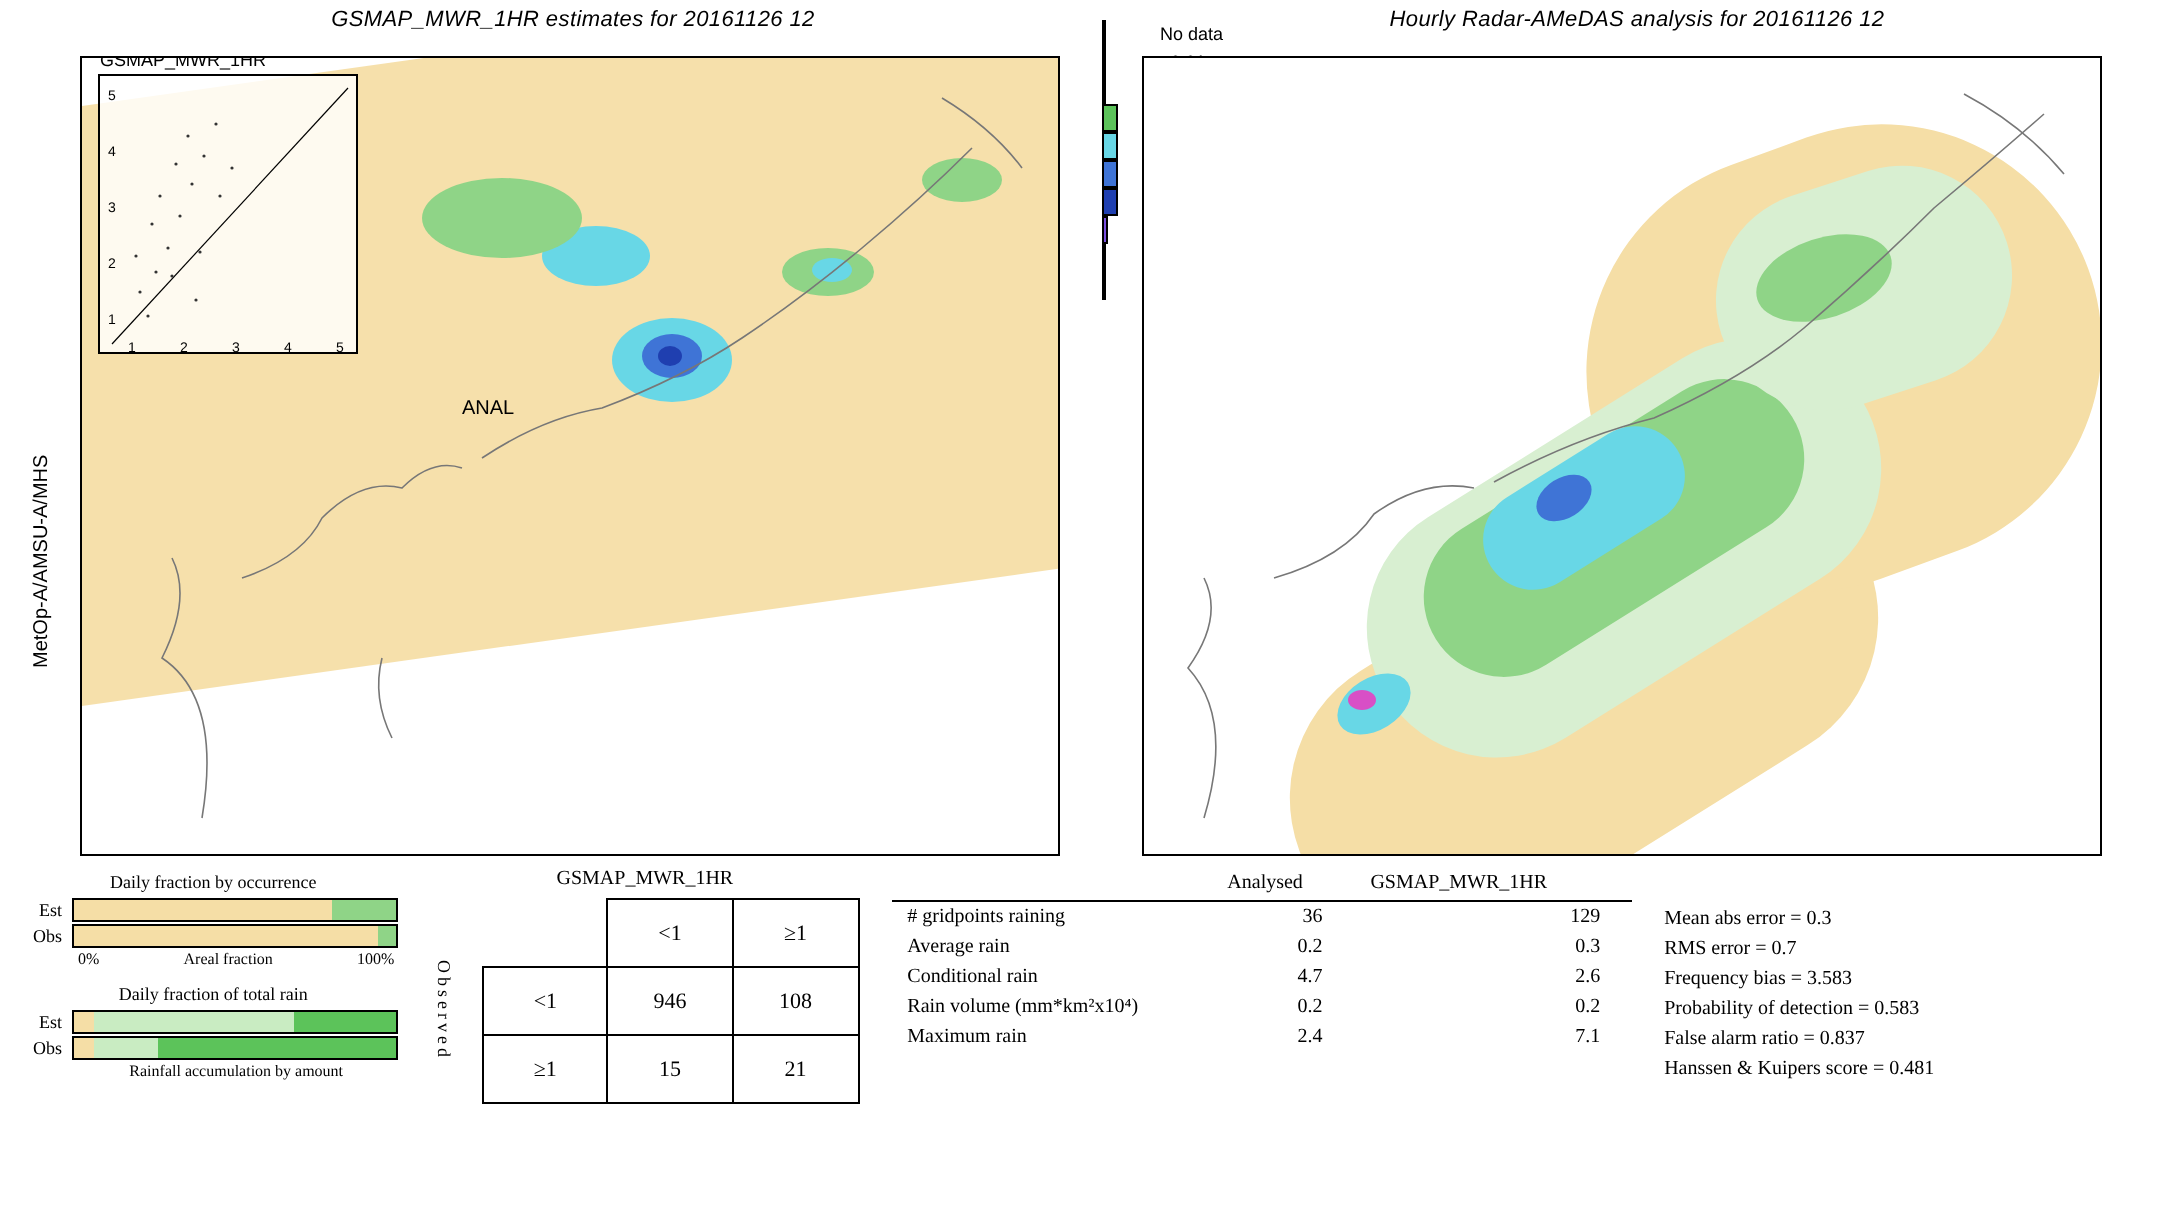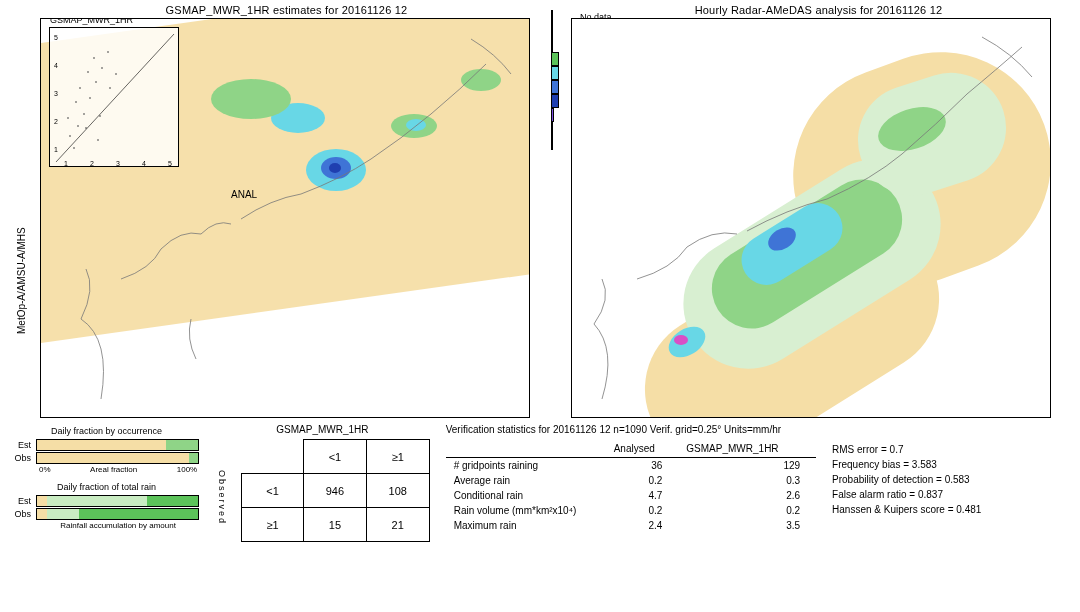--- a/index.html
+++ b/index.html
@@ -1,21 +1,21 @@
 <!DOCTYPE html>
 <html><head>
 <meta charset="utf-8">
 <style>
   * { margin:0; padding:0; box-sizing:border-box; }
   body { font-family: "Helvetica Neue", Arial, sans-serif; font-size:10px; color:#000; background:#fff; width:1080px; height:612px; position:relative; }
   .top { display:flex; padding:4px 14px 0 14px; }
   .panel { position:relative; }
   .panel-left { width:545px; }
   .panel-right { width:495px; margin-left:12px; }
-  .title { text-align:center; font-size:11px; margin-bottom:2px; font-weight:normal; letter-spacing:0.2px;}
+  .title { text-align:center; font-size:11px; margin-bottom:12px; font-weight:normal; letter-spacing:0.2px;font-style:italic;}
   .mapbox { position:relative; border:1px solid #000; background:#fff; overflow:hidden; }
   .mapbox-left { width:490px; height:400px; margin-left:26px;}
   .mapbox-right { width:480px; height:400px; }
   .ylabel-left { position:absolute; left:-4px; top:50%; transform:rotate(-90deg) translateY(-50%); transform-origin:left top; font-size:10px; white-space:nowrap;}
   .swath { position:absolute; background:#f5dea6; opacity:0.95; }
   .blob { position:absolute; border-radius:50%; }
   .precip-tan { background:#f5dea6; }
   .precip-lg { background:#d8efd1; }
   .precip-g  { background:#8fd487; }
   .precip-c  { background:#68d7e6; }
@@ -23,21 +23,21 @@
   .precip-db { background:#1f3fb0; }
   .precip-m  { background:#d84fc6; }
   .inset { position:absolute; top:8px; left:8px; width:130px; height:140px; border:1px solid #000; background:rgba(255,255,255,0.82);}
   .inset-title { position:absolute; top:-13px; left:0; font-size:9px;}
   .inline-label { position:absolute; font-size:10px; color:#000; }
   .colorbar { position:absolute; right:-40px; top:6px; width:48px; }
   .cb-row { display:flex; align-items:center; height:14px;gap:23px; }
   .cb-sw { width:14px; height:14px; border:1px solid #000; }
   .cb-lbl { font-size:9px; margin-left:4px; white-space:nowrap;}
 
-  .bottom { display:flex; padding:6px 14px 0 14px; gap:16px; }
+  .bottom { display:flex; padding:6px 14px 0 14px; gap:16px;font-family:Liberation Serif, serif; }
   .col1 { width:190px; }
   .small-title { font-size:9px; text-align:center; margin:2px 0 3px 0;}
   .hbar-wrap { margin-bottom:8px;}
   .hbar-row { display:flex; align-items:center; margin:1px 0;}
   .hbar-row .lbl { width:22px; font-size:9px; text-align:right; padding-right:5px;}
   .hbar { position:relative; flex:1; height:12px; border:1px solid #000; background:#fff; }
   .hbar .seg { position:absolute; top:0; bottom:0; }
   .scale { display:flex; justify-content:space-between; font-size:8px; padding:0 2px 0 25px;}
 
   .col2 { width:220px; }
@@ -272,21 +272,20 @@
       <tr>
             <th>≥1</th>
           <td>15</td>
           <td>21</td>
           </tr>
     </tbody>
       </table>
   </div>
 
   <div class="col3">
-    <div class="verif-title">Verification statistics for 20161126 12   n=1090   Verif. grid=0.25°   Units=mm/hr</div>
     <table class="stable">
       <tbody>
           <tr class="hdr-row">
         <th class="rowh"></th>
         <th>Analysed</th>
         <th>GSMAP_MWR_1HR</th>
       </tr>
       </tbody>
         <tbody id="verif-body">
           <tr>
@@ -305,29 +304,30 @@
             <td>2.6</td>
           </tr>
           <tr>
             <th class="rowh">Rain volume (mm*km²x10⁴)</th>
             <td>0.2</td>
             <td>0.2</td>
           </tr>
           <tr>
             <th class="rowh">Maximum rain</th>
             <td>2.4</td>
-            <td>3.5</td>
+            <td>7.1</td>
           </tr>
         </tbody>
     </table>
   </div>
 
   <div class="col4">
     <div style="height:18px;"></div>
     <div class="metrics" id="metrics">
+        <div>Mean abs error = 0.3</div>
         <div>RMS error = 0.7</div>
         <div>Frequency bias = 3.583</div>
         <div>Probability of detection = 0.583</div>
         <div>False alarm ratio = 0.837</div>
         <div>Hanssen &amp; Kuipers score = 0.481</div>
       </div>
   </div>
 </div>
 
 </body></html>

